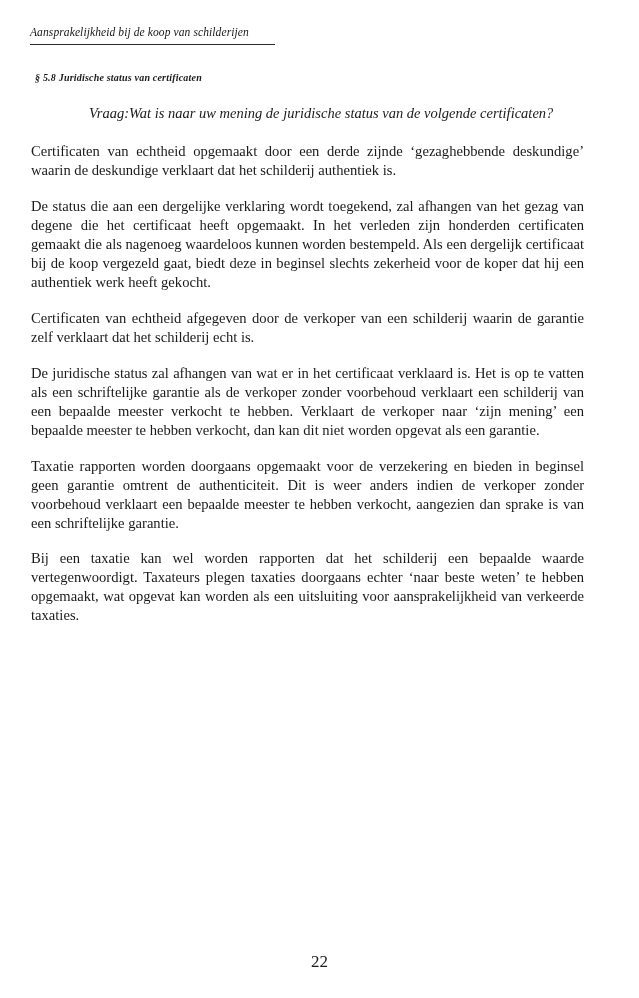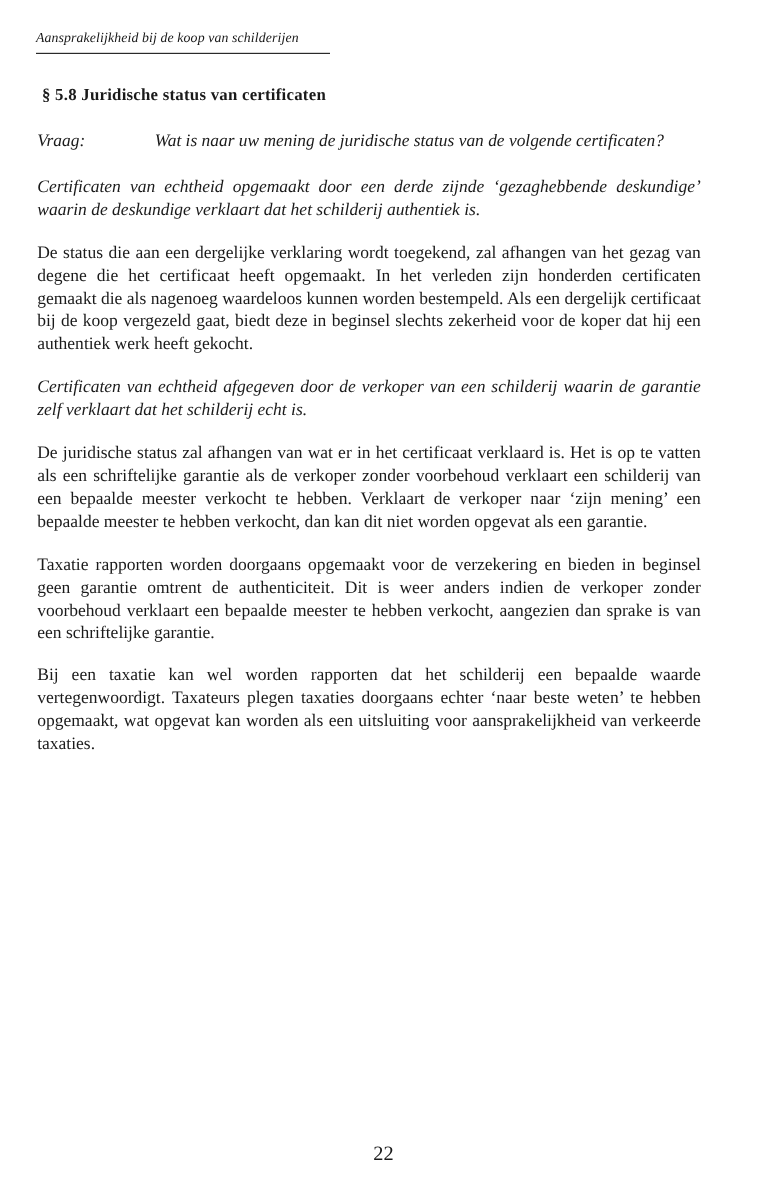--- a/index.html
+++ b/index.html
@@ -40,52 +40,53 @@
     height: 1px;
     background: #2a2a2a;
   }
   .content {
     position: absolute;
     left: 31px;
     top: 72px;
     width: 553px;
   }
   h2.section-title {
-    font-size: 14px;
+    font-size: 10px;
     font-weight: bold;
     margin: 0 0 22px 0;
     letter-spacing: 0.2px;
     padding-left: 4px;
+    font-style: italic;
   }
   .qa-row {
     display: flex;
     align-items: baseline;
     margin: 0 0 20px 0;
     font-style: italic;
     font-size: 14.5px;
   }
   .qa-label {
     width: 98px;
     flex: 0 0 98px;
     font-style: italic;
+    text-align: right;
   }
   .qa-question {
     flex: 1 1 auto;
     font-style: italic;
   }
   p.para {
     font-size: 14.6px;
     line-height: 1.30;
     margin: 0 0 17px 0;
     text-align: justify;
     text-justify: inter-word;
     hyphens: none;
   }
   p.italic {
-    font-style: italic;
     margin-bottom: 17px;
   }
   p.last {
     margin-bottom: 0;
   }
   .folio {
     position: absolute;
     top: 952px;
     left: 0;
     width: 639px;

